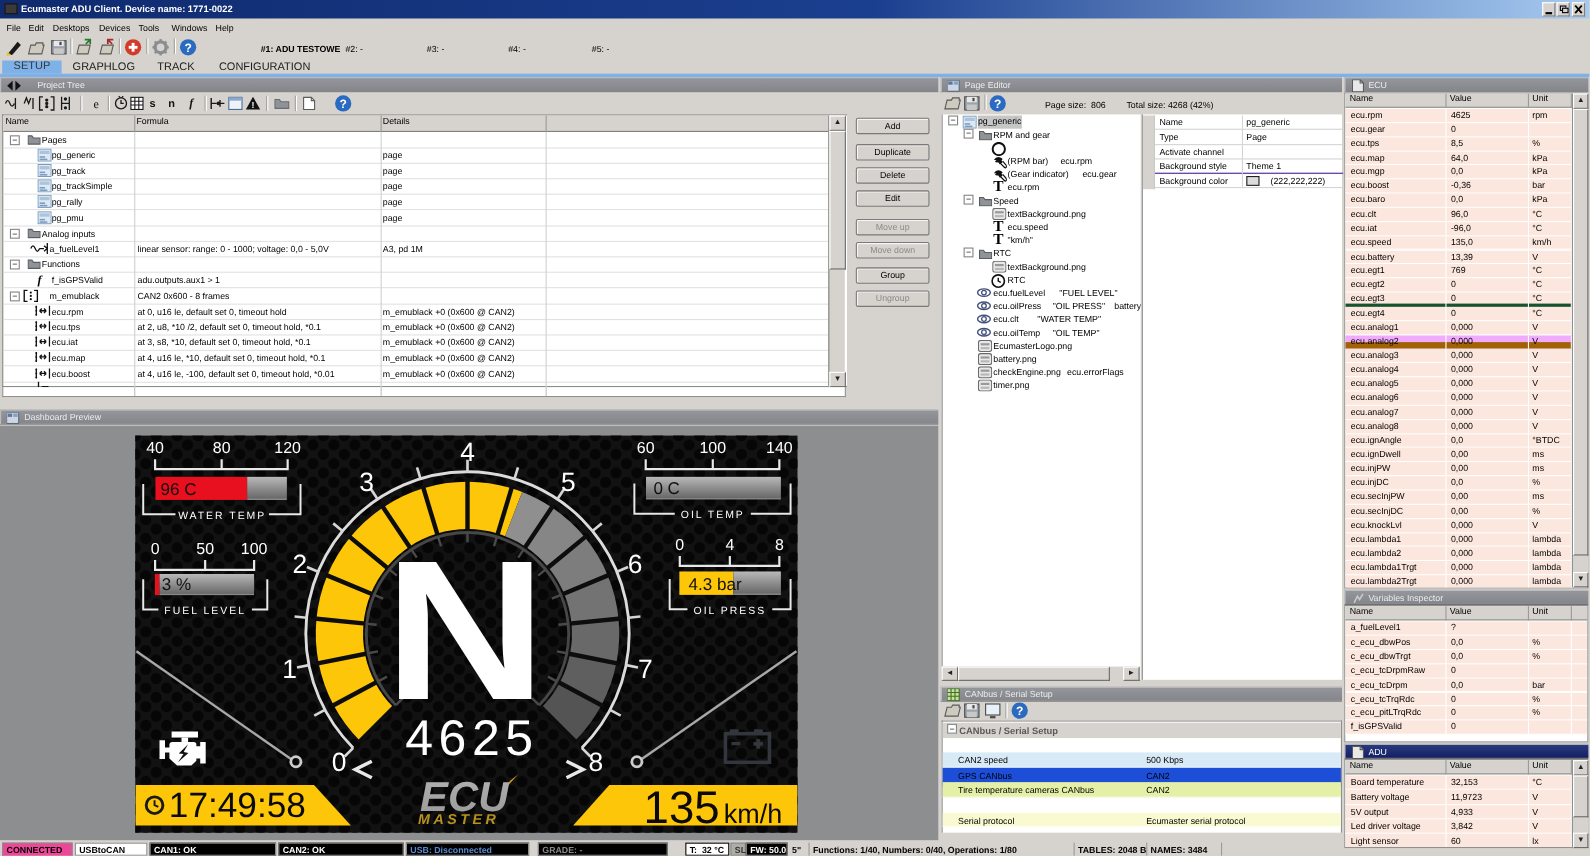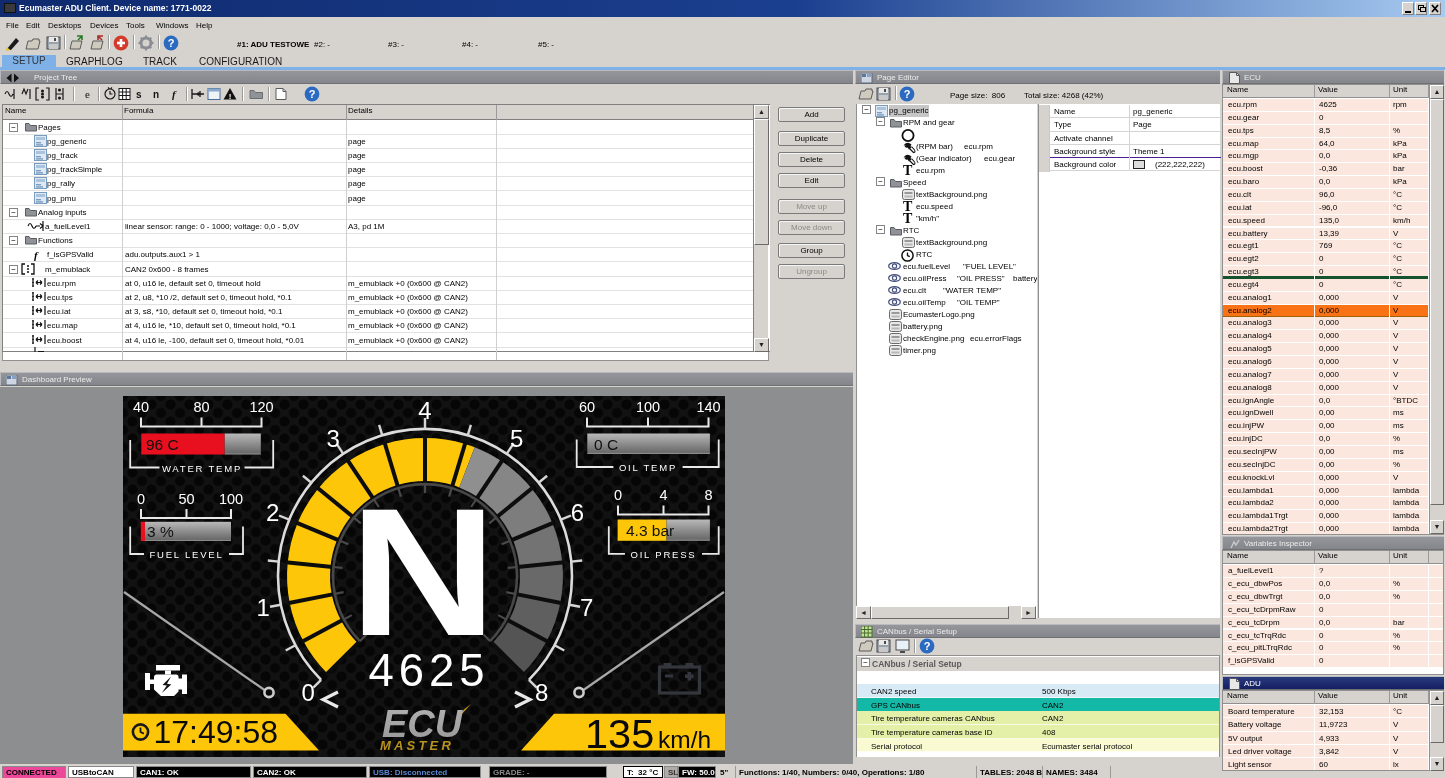--- a/index.html
+++ b/index.html
@@ -788,31 +788,27 @@
 </div>
 <div class="abs" style="left:856px;top:655px;width:364px;height:102px;background:#fff;border:1px solid #909090;border-bottom:none">
     <div class="abs" style="left:0;top:1px;width:362px;height:13.6px;background:#d6d3ce">
 <span class="abs" style="left:4px;top:1px;width:9px;height:9px;border:1px solid #848484;background:#fff;font-size:8px;line-height:7px;text-align:center">−</span>
 <span class="abs" style="left:15px;top:2px;font-weight:bold;color:#5a5a5a;font-size:8.5px">CANbus / Serial Setup</span>
 </div>
     <div class="abs" style="left:0;top:28.2px;width:362px;height:13.6px;background:#d9eaf7;border-bottom:1px solid rgba(255,255,255,0.7)">
       <span class="abs" style="left:14px;top:3px">CAN2 speed</span>
       <span class="abs" style="left:185px;top:3px">500 Kbps</span>
     </div>
-    <div class="abs" style="left:0;top:41.8px;width:362px;height:17px;background:#14b8a6;border-bottom:1px solid rgba(255,255,255,0.7)">
+    <div class="abs" style="left:0;top:41.8px;width:362px;height:17px;background:#1d4ed8;border-bottom:1px solid rgba(255,255,255,0.7)">
       <span class="abs" style="left:14px;top:3px">GPS CANbus</span>
       <span class="abs" style="left:185px;top:3px">CAN2</span>
     </div>
     <div class="abs" style="left:0;top:55.4px;width:362px;height:13.6px;background:#e4f0a8;border-bottom:1px solid rgba(255,255,255,0.7)">
       <span class="abs" style="left:14px;top:3px">Tire temperature cameras CANbus</span>
       <span class="abs" style="left:185px;top:3px">CAN2</span>
-    </div>
-    <div class="abs" style="left:0;top:69.0px;width:362px;height:13.6px;background:#e4f0a8;border-bottom:1px solid rgba(255,255,255,0.7)">
-      <span class="abs" style="left:14px;top:3px">Tire temperature cameras base ID</span>
-      <span class="abs" style="left:185px;top:3px">408</span>
     </div>
     <div class="abs" style="left:0;top:82.6px;width:362px;height:13.6px;background:#fafad2;border-bottom:1px solid rgba(255,255,255,0.7)">
       <span class="abs" style="left:14px;top:3px">Serial protocol</span>
       <span class="abs" style="left:185px;top:3px">Ecumaster serial protocol</span>
     </div>
   </div>
 <div class="phead" style="left:1222px;top:70px;width:222px">
     <svg width="11" height="12" style="position:absolute;left:6px;top:1px">
       <path d="M0.5 0.5 h7 l3 3 v8 h-10 Z" fill="#e8e8e8" stroke="#5a5a5a"></path>
       <path d="M7.5 0.5 v3 h3" fill="none" stroke="#5a5a5a"></path>
@@ -949,21 +945,21 @@
       <div class="abs" style="left:205px;top:0;width:1px;height:12.85px;background:#fff"></div>
     </div>
     <div class="abs" style="left:0;top:206.7px;width:100%;height:12.85px;background:#fbe7de;border-bottom:1px solid #fff;line-height:12.85px">
       <span class="abs" style="left:5px;top:0;white-space:nowrap">ecu.analog1</span>
       <span class="abs" style="left:96px;top:0">0,000</span>
       <span class="abs" style="left:170px;top:0">V</span>
       <div class="abs" style="left:91px;top:0;width:1px;height:12.85px;background:#fff"></div>
       <div class="abs" style="left:166px;top:0;width:1px;height:12.85px;background:#fff"></div>
       <div class="abs" style="left:205px;top:0;width:1px;height:12.85px;background:#fff"></div>
     </div>
-    <div class="abs" style="left:0;top:219.6px;width:100%;height:12.85px;background:#f97316;border-bottom:1px solid #a16207;line-height:12.85px">
+    <div class="abs" style="left:0;top:219.6px;width:100%;height:12.85px;background:#f0abfc;border-bottom:6px solid #a16207;line-height:12.85px">
       <span class="abs" style="left:5px;top:0;white-space:nowrap">ecu.analog2</span>
       <span class="abs" style="left:96px;top:0">0,000</span>
       <span class="abs" style="left:170px;top:0">V</span>
       <div class="abs" style="left:91px;top:0;width:1px;height:12.85px;background:#fff"></div>
       <div class="abs" style="left:166px;top:0;width:1px;height:12.85px;background:#fff"></div>
       <div class="abs" style="left:205px;top:0;width:1px;height:12.85px;background:#fff"></div>
     </div>
     <div class="abs" style="left:0;top:232.4px;width:100%;height:12.85px;background:#fbe7de;border-bottom:1px solid #fff;line-height:12.85px">
       <span class="abs" style="left:5px;top:0;white-space:nowrap">ecu.analog3</span>
       <span class="abs" style="left:96px;top:0">0,000</span>

